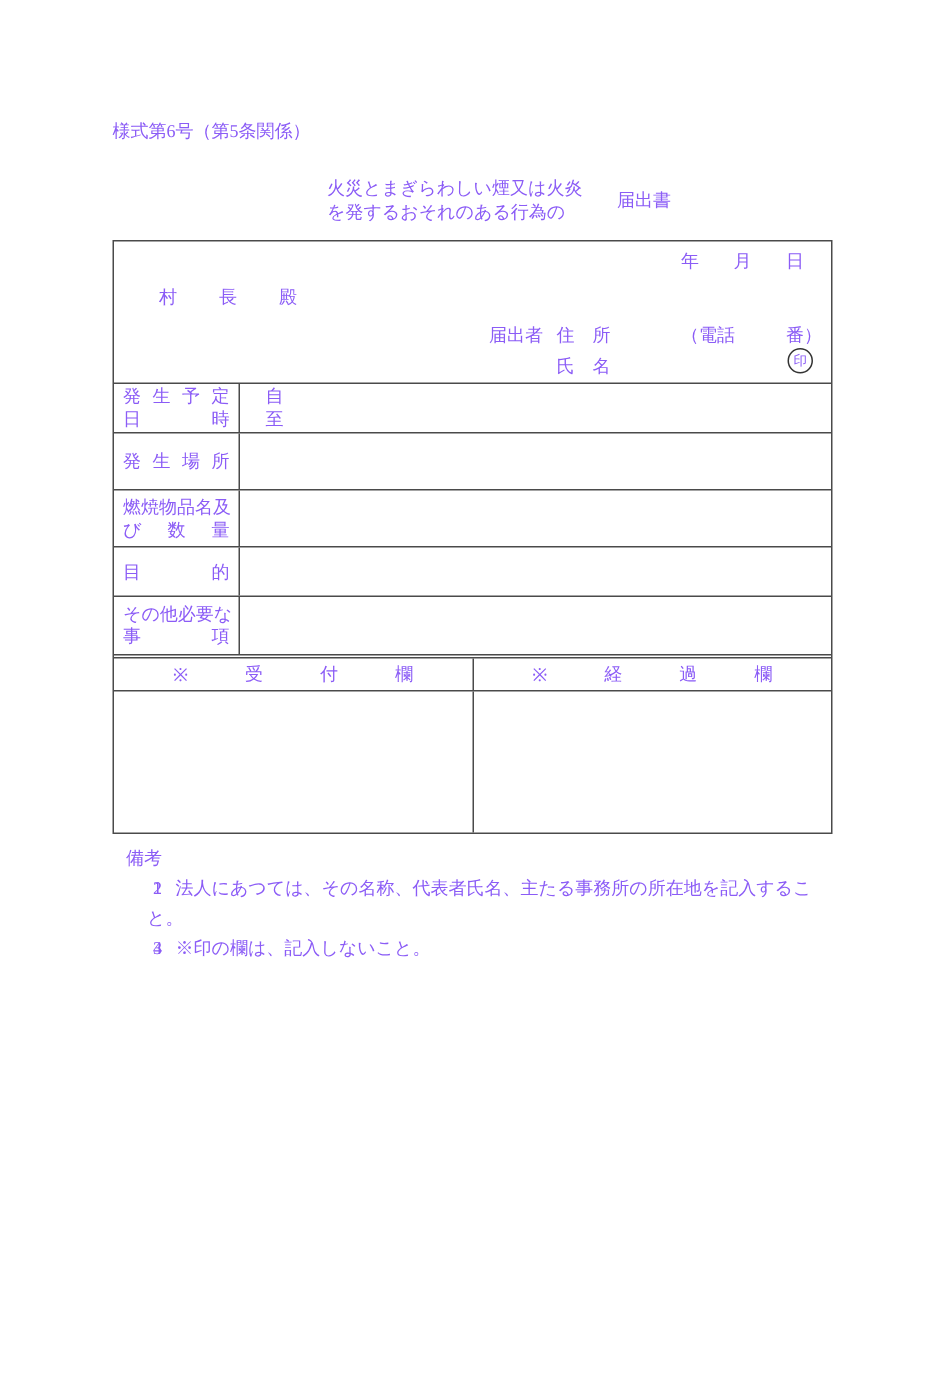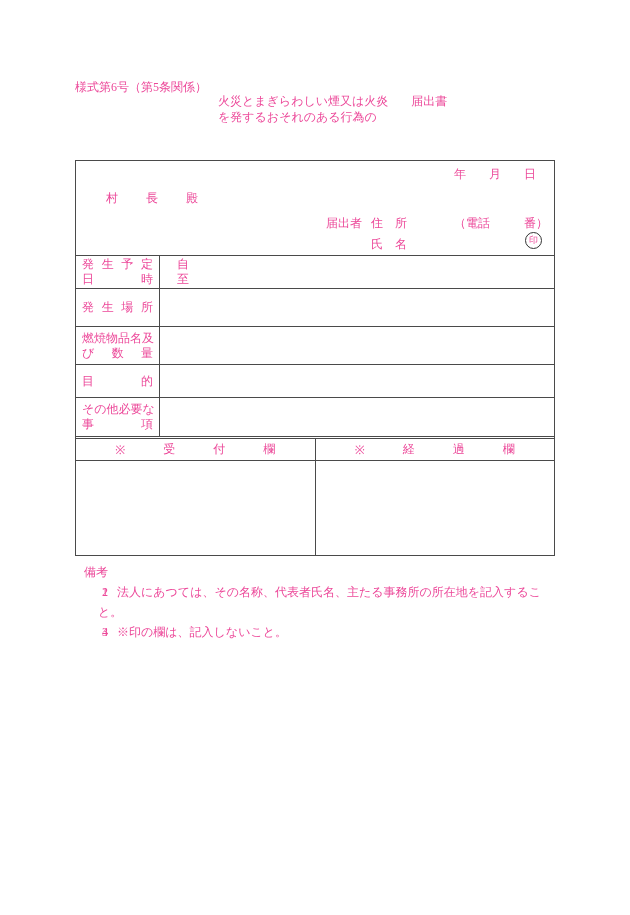--- a/index.html
+++ b/index.html
@@ -1,26 +1,26 @@
 <!DOCTYPE html>
 <html><head>
 <meta charset="utf-8">
 <style>
   html,body { margin:0; padding:0; background:#e9e9e9; }
   .page {
     position:relative; width:630px; height:915px; margin:0 auto;
-    background:#ffffff; color:#ec4899;
+    background:#ffffff; color:#8b5cf6;
     font-family:"Liberation Serif","DejaVu Serif",serif;
     font-size:12px; overflow:hidden;
   }
   .nowrap { white-space:nowrap; }
 
   .form-number { position:absolute; left:75px; top:79px; white-space:nowrap; }
 
-  .title { position:absolute; left:218px; top:93px; display:flex; }
+  .title { position:absolute; left:218px; top:117px; display:flex; align-items:center; }
   .title-lines div { line-height:16px; white-space:nowrap; }
   .title-suffix { margin-left:23px; white-space:nowrap; }
 
   
   .ftable {
     position:absolute; left:75px; top:160px; width:480px;
     border:1px solid #4a4a4a; box-sizing:border-box; background:#fff;
   }
   .head-cell { position:relative; height:94px;text-align:center; }
   .head-cell span { position:absolute; white-space:nowrap; line-height:14px; }

